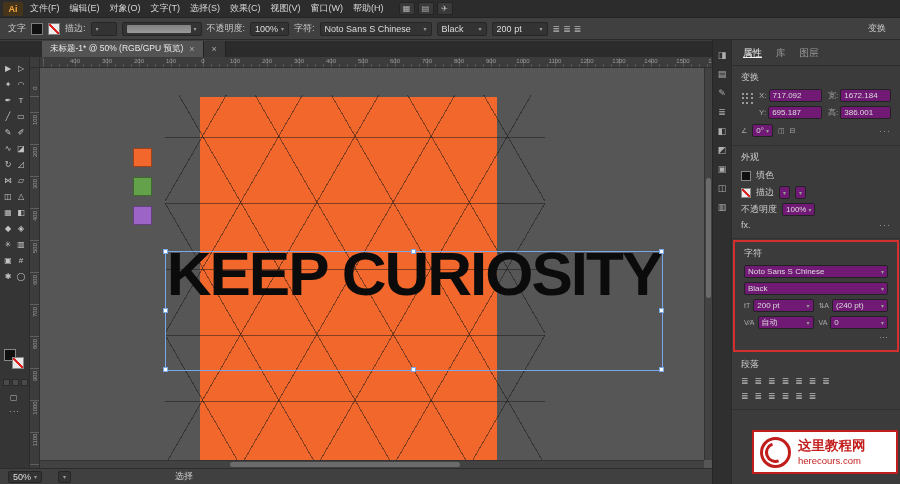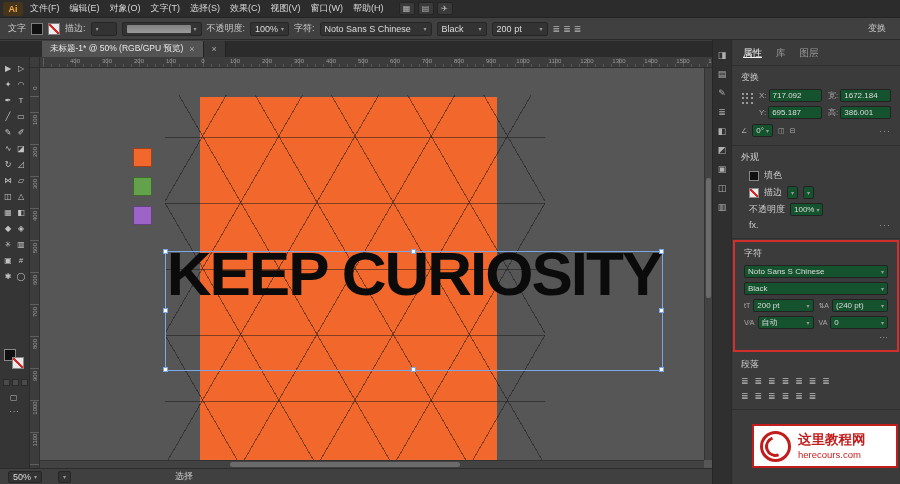--- a/index.html
+++ b/index.html
@@ -106,45 +106,45 @@
   .dock-strip{left:712px;top:40px;width:19px;height:444px;background:#2f2f2f;border-left:1px solid #262626;
               display:flex;flex-direction:column;align-items:center;gap:9px;padding-top:10px;
               font-size:9px;color:#b0b0b0;}
   .props{left:731px;top:40px;width:169px;height:444px;background:#3b3b3b;border-left:1px solid #2a2a2a;font-size:9px;}
   .props-tabs{display:flex;gap:14px;padding:7px 11px 5px;border-bottom:1px solid #2e2e2e;font-size:9.5px;}
   .ptab{color:#9a9a9a;} .ptab.active{color:#f0f0f0;text-decoration:underline;}
   .sec{padding:5px 9px 8px;border-bottom:1px solid #303030;position:relative;}
   .sec-title{color:#cccccc;margin-bottom:5px;}
   .fld{display:flex;align-items:center;gap:2px;}
   .fld-label{color:#a8a8a8;font-size:8px;flex:none;}
-  .fld-box{height:13px;background:#14532d;border:1px solid #222;border-radius:2px;display:flex;
+  .fld-box{height:13px;background:#701a75;border:1px solid #222;border-radius:2px;display:flex;
            align-items:center;padding:0 3px;gap:2px;color:#ddd;font-size:8px;white-space:nowrap;}
   .tf-wrap{display:flex;gap:5px;align-items:flex-start;}
   .refpoint{width:13px;height:13px;display:grid;grid-template-columns:repeat(3,1fr);margin-top:3px;flex:none;}
   .refpoint i{width:2px;height:2px;background:#9a9a9a;margin:auto;}
   .tf-fields{flex:1;display:grid;grid-template-columns:1fr 1fr;gap:4px 6px;}
   .tf-angle-row{display:flex;align-items:center;gap:5px;margin-top:5px;}
   .mini-icon{color:#a9a9a9;font-size:7px;flex:none;}
   .more-inline{margin-left:auto;color:#9a9a9a;letter-spacing:1px;}
-  .ap-row{display:flex;align-items:center;gap:5px;margin-bottom:4px;margin-left:8px;}
+  .ap-row{display:flex;align-items:center;gap:5px;margin-bottom:4px;}
   .ap-sw{width:10px;height:10px;border:1px solid #888;flex:none;}
   .ap-fill{background:#101010;}
   .ap-none{background:linear-gradient(45deg,transparent 40%,#d22 40%,#d22 60%,transparent 60%),#ececec;}
   .char-sec{border:2px solid #bef264;margin:1px;}
   .char-grid{display:grid;grid-template-columns:1fr 1fr;gap:4px 5px;margin-top:4px;}
   .char-cell{display:flex;align-items:center;gap:3px;}
   .para-row{display:flex;gap:6px;margin-bottom:5px;color:#bdbdbd;font-size:9px;}
   .para-icon{cursor:default;}
   .qa-wrap{display:flex;gap:8px;}
   .qa-btn{height:17px;background:#464646;border:1px solid #2e2e2e;border-radius:3px;color:#dcdcdc;
           font-size:9px;padding:0 10px;display:inline-flex;align-items:center;
           font-family:"Liberation Sans","DejaVu Sans",sans-serif;}
 
   
-  .watermark{position:absolute;right:2px;bottom:16px;width:146px;height:44px;background:#fff;
+  .watermark{position:absolute;right:2px;bottom:10px;width:146px;height:44px;background:#fff;
              border:2px solid #c21d1d;display:flex;align-items:center;gap:7px;padding:0 6px;z-index:99;}
   .wm-logo{width:31px;height:31px;border:3px solid #c21d1d;border-radius:50%;position:relative;flex:none;}
   .wm-logo::after{content:"";position:absolute;inset:2px;border:3px solid #c21d1d;border-radius:50%;
                   border-top-color:transparent;border-right-color:transparent;transform:rotate(25deg);}
   .wm-name{color:#c21d1d;font-weight:bold;font-size:13.5px;line-height:1.2;}
   .wm-url{color:#c21d1d;font-size:9.5px;}
 </style>
 </head>
 <body>
 

